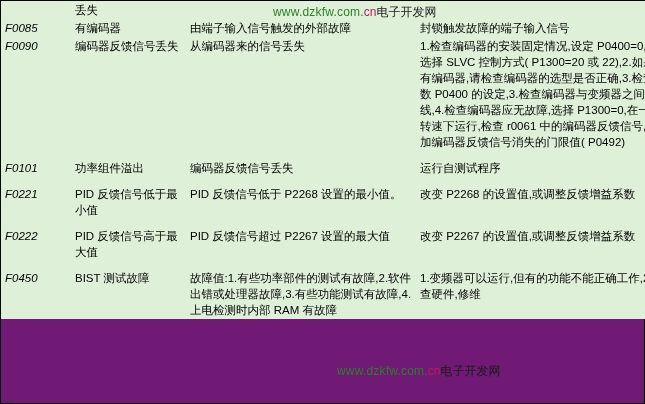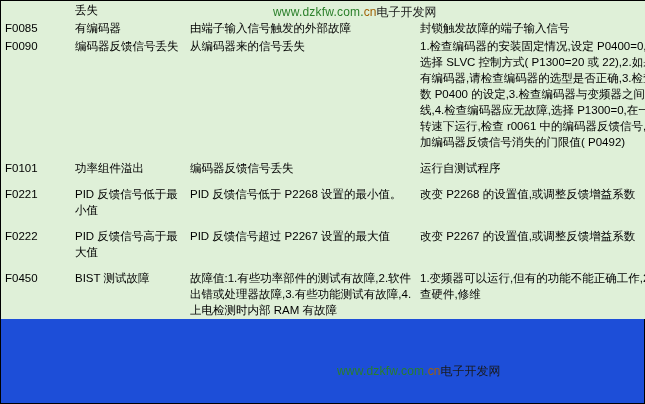--- a/index.html
+++ b/index.html
@@ -18,41 +18,42 @@
     height: 404px;
     overflow: hidden;
     background: #ffffff;
   }
   .table-wrap {
     position: absolute;
     left: 0;
     top: 0;
     width: 645px;
     height: 404px;
-    background: #1d4ed8;
+    background: #701a75;
     border: 1px solid #000000;
     box-sizing: border-box;
   }
   table.fault-table {
     border-collapse: collapse;
     width: 100%;
     table-layout: fixed;
     background: #dff0d8;
   }
   table.fault-table td {
     vertical-align: top;
     font-size: 11.5px;
     line-height: 16px;
     color: #000000;
     padding: 1px 4px 1px 4px;
     background: #dff0d8;
   }
   td.col-code {
     width: 62px;
     padding-left: 8px;
+    font-style: italic;
   }
   td.col-name {
     width: 107px;
   }
   td.col-desc {
     width: 222px;
   }
   td.col-fix {
     width: 248px;
   }
@@ -75,21 +76,21 @@
     left: 337px;
     top: 363px;
     font-size: 12px;
   }
   .wm-url {
     color: #2a7f2a;
     letter-spacing: 0.2px;
     margin-top: 28px;
   }
   .wm-cn {
-    color: #a16207;
+    color: #be185d;
   }
   .wm-text {
     color: #1a1a1a;
     font-size: 12px;
     margin-top: 32px;
   }
 </style>
 </head>
 <body>
 

